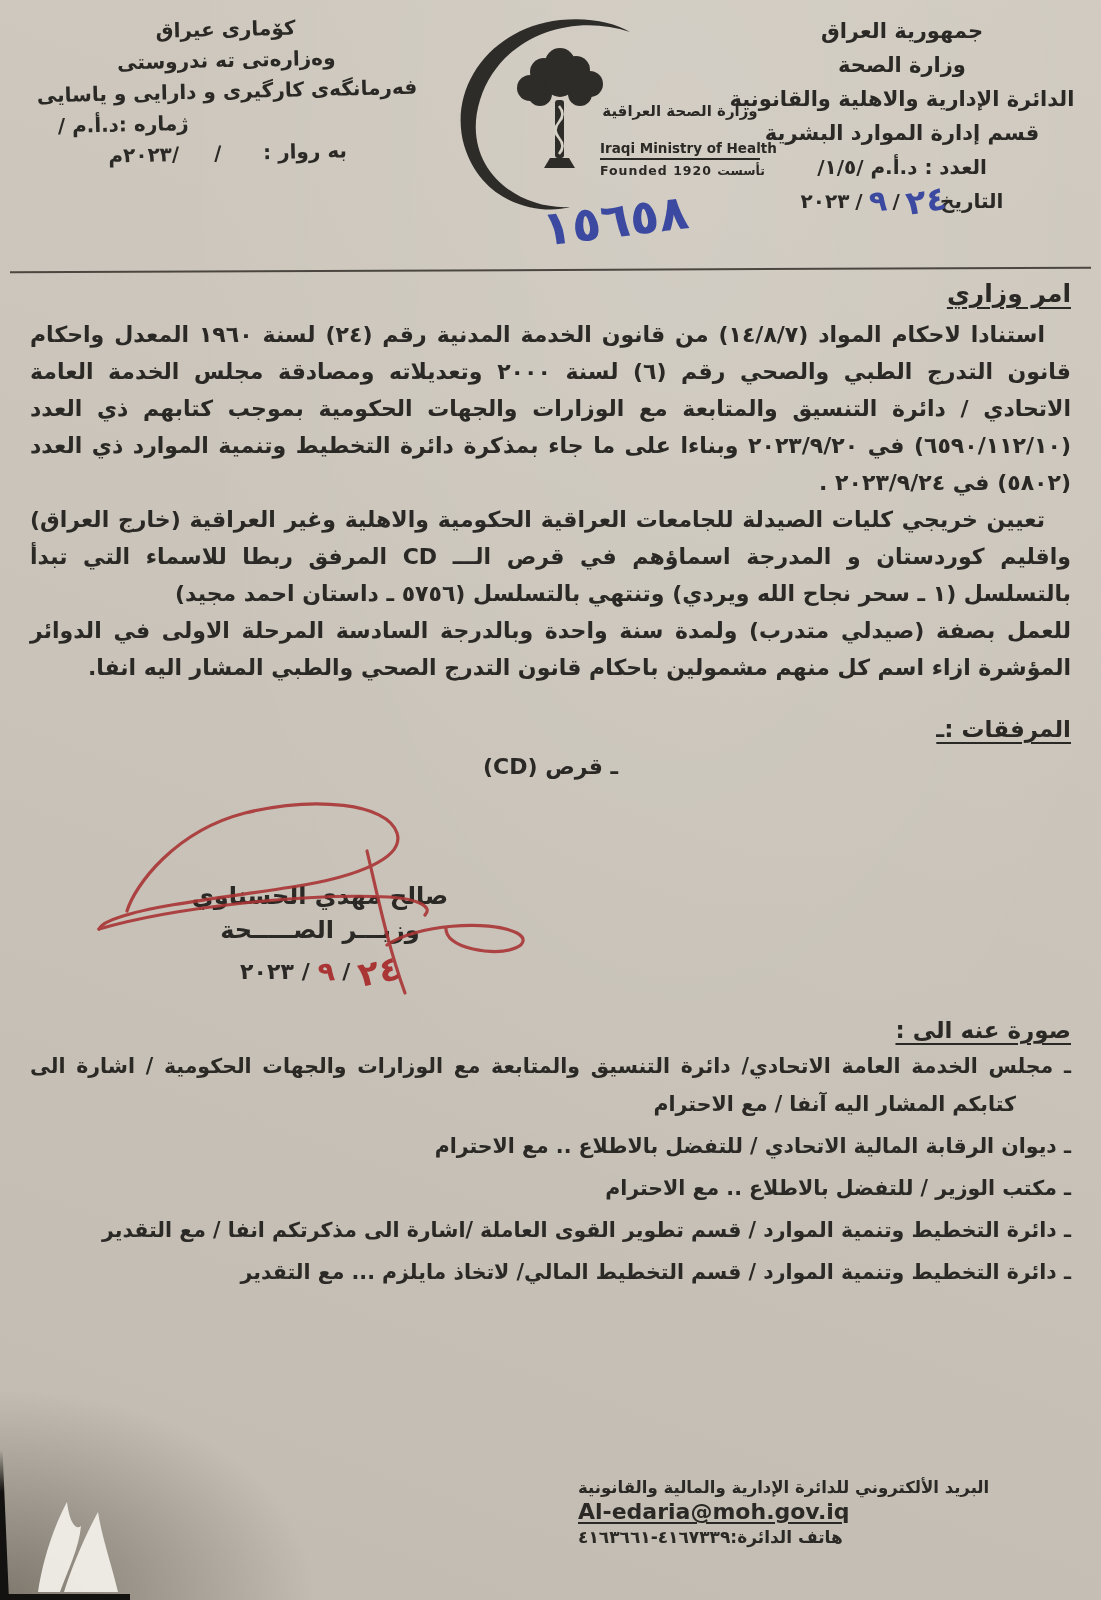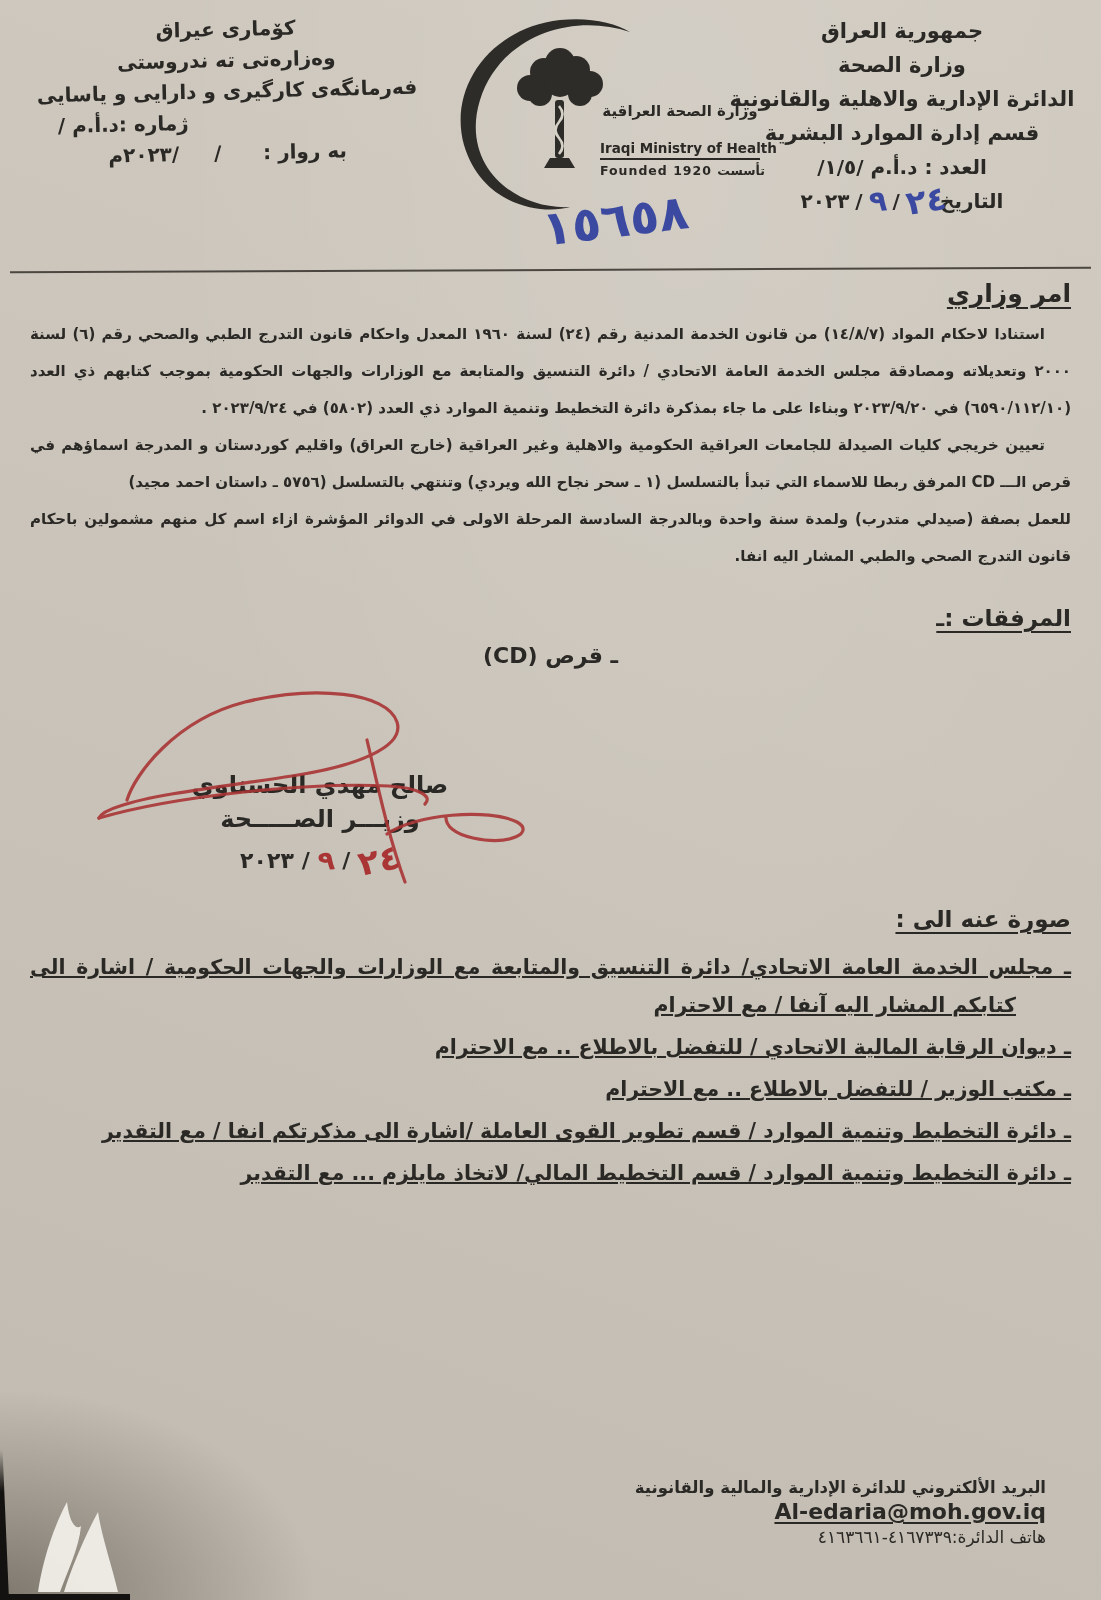--- a/index.html
+++ b/index.html
@@ -31,49 +31,49 @@
   .logo-en{font-size:13.5px;font-weight:700;border-bottom:2px solid #2b2925;padding-bottom:2px;margin-top:20px;white-space:nowrap;}
   .logo-founded{font-size:12.5px;font-weight:700;margin-top:3px;white-space:nowrap;letter-spacing:1px;}
   
   .stamp{position:absolute;top:192px;left:542px;color:#3b4aa0;font-size:48px;font-weight:600;
     letter-spacing:16px;transform:rotate(-7deg);}
   .rule{position:absolute;top:269px;left:10px;width:1081px;height:2px;background:#4b4740;transform:rotate(-.25deg);}
   
   .content{position:absolute;top:279px;right:30px;left:30px;direction:rtl;}
   .title{ font-size:25px;font-weight:700;text-decoration:underline;
     text-underline-offset:5px;text-decoration-thickness:2px;margin-bottom:8px;}
-  .para{font-size:15px;font-weight:700;line-height:37px;text-align:justify;}
+  .para{font-size:22px;font-weight:700;line-height:37px;text-align:justify;}
   .indent{text-indent:26px;}
   .decided{font-size:24px;font-weight:700;text-decoration:underline;text-underline-offset:5px;
     text-decoration-thickness:2px;margin:4px 0 6px;}
   .attach{margin-top:30px;}
   .attach-label{font-size:23px;font-weight:700;text-decoration:underline;text-underline-offset:5px;text-decoration-thickness:2px;}
   .attach-item{font-size:22px;font-weight:700;margin-top:12px;text-align:center;}
   
   .sig{position:relative;width:470px;margin:38px auto 0 55px;text-align:center;padding-top:62px;}
   .sig svg{position:absolute;top:-24px;left:-20px;pointer-events:none;}
   .sig-name{font-size:24px;font-weight:700;line-height:34px;}
   .sig-title{font-size:24px;font-weight:700;line-height:34px;}
   .sig-date{display:flex;direction:rtl;justify-content:center;align-items:center;gap:8px;
     font-size:22px;font-weight:700;margin-top:4px;}
   .hand-red{color:#a93535;font-weight:600;}
   .sig-date .day{font-size:34px;transform:rotate(-12deg);}
   .sig-date .mon{font-size:27px;transform:rotate(-6deg);}
   
   .copy-label{font-size:23px;font-weight:700;text-decoration:underline;text-underline-offset:5px;
     text-decoration-thickness:2px;margin-top:26px;}
-  .cc{margin-top:16px;text-decoration:underline;}
+  .cc{margin-top:4px;}
   .cc-item{font-size:20.5px;font-weight:700;line-height:38px;text-align:justify;
     padding-right:55px;text-indent:-55px;margin-bottom:4px;}
   
-  .footer{position:absolute;top:1478px;right:55px;width:480px;text-align:right;direction:rtl;}
+  .footer{position:absolute;top:1478px;right:43px;width:480px;text-align:left;direction:rtl;}
   .footer-label{font-size:16.5px;font-weight:700;}
   .footer-email{font-size:22px;font-weight:700;direction:ltr;text-decoration:underline;
     text-underline-offset:3px;text-decoration-thickness:2px;margin-top:2px;}
-  .footer-phone{font-size:17px;font-weight:400;margin-top:3px;}
+  .footer-phone{font-size:17px;font-weight:700;margin-top:3px;}
   
   .corner-shade{position:absolute;left:0;top:1360px;width:360px;height:240px;
     background:radial-gradient(ellipse at 0% 100%, rgba(70,63,52,.55), rgba(70,63,52,0) 62%);}
   .edge-left{position:absolute;left:0;top:1450px;width:9px;height:150px;
     background:linear-gradient(to bottom, rgba(20,18,15,0), #141210 28%);
     clip-path:polygon(0 0,28% 0,100% 100%,0 100%);}
   .edge-bottom{position:absolute;left:0;top:1594px;width:130px;height:6px;background:#141210;}
   .watermark{position:absolute;left:10px;top:1488px;opacity:.95;}
 </style>
 </head>

